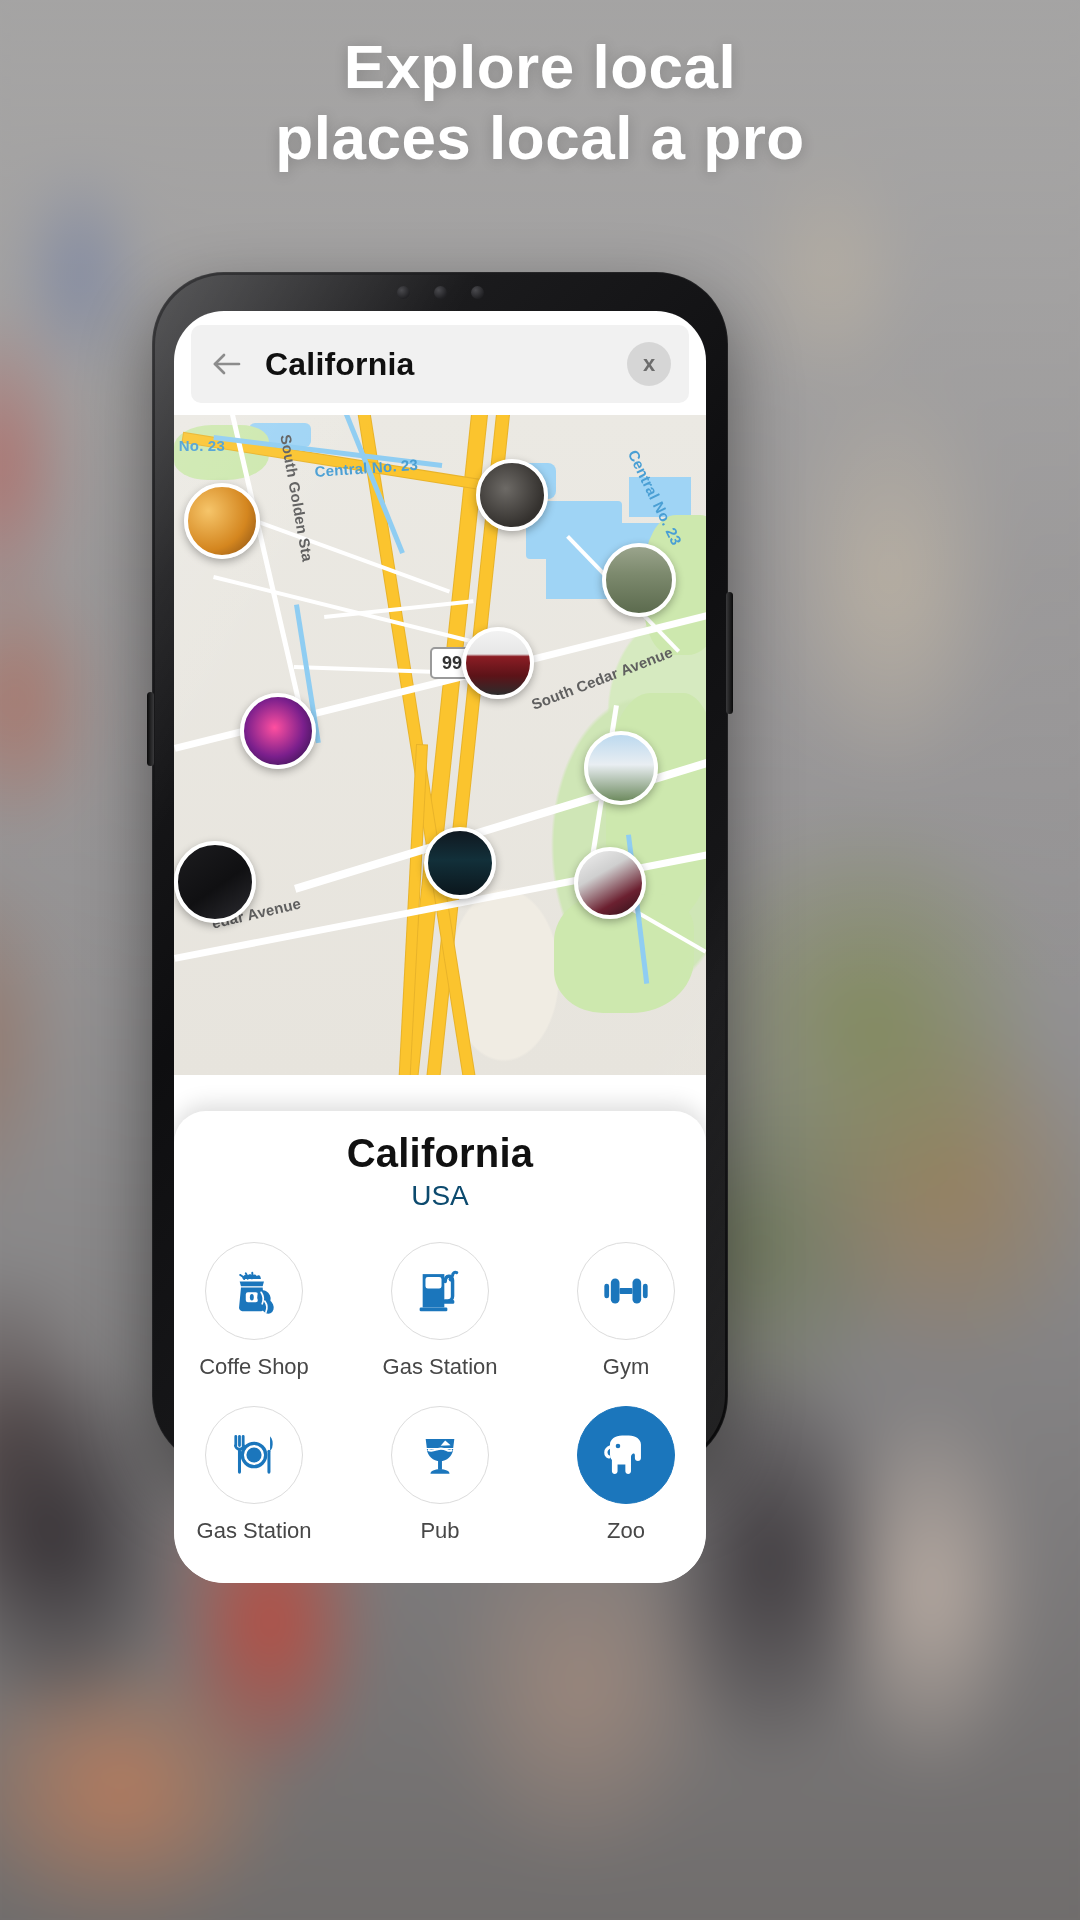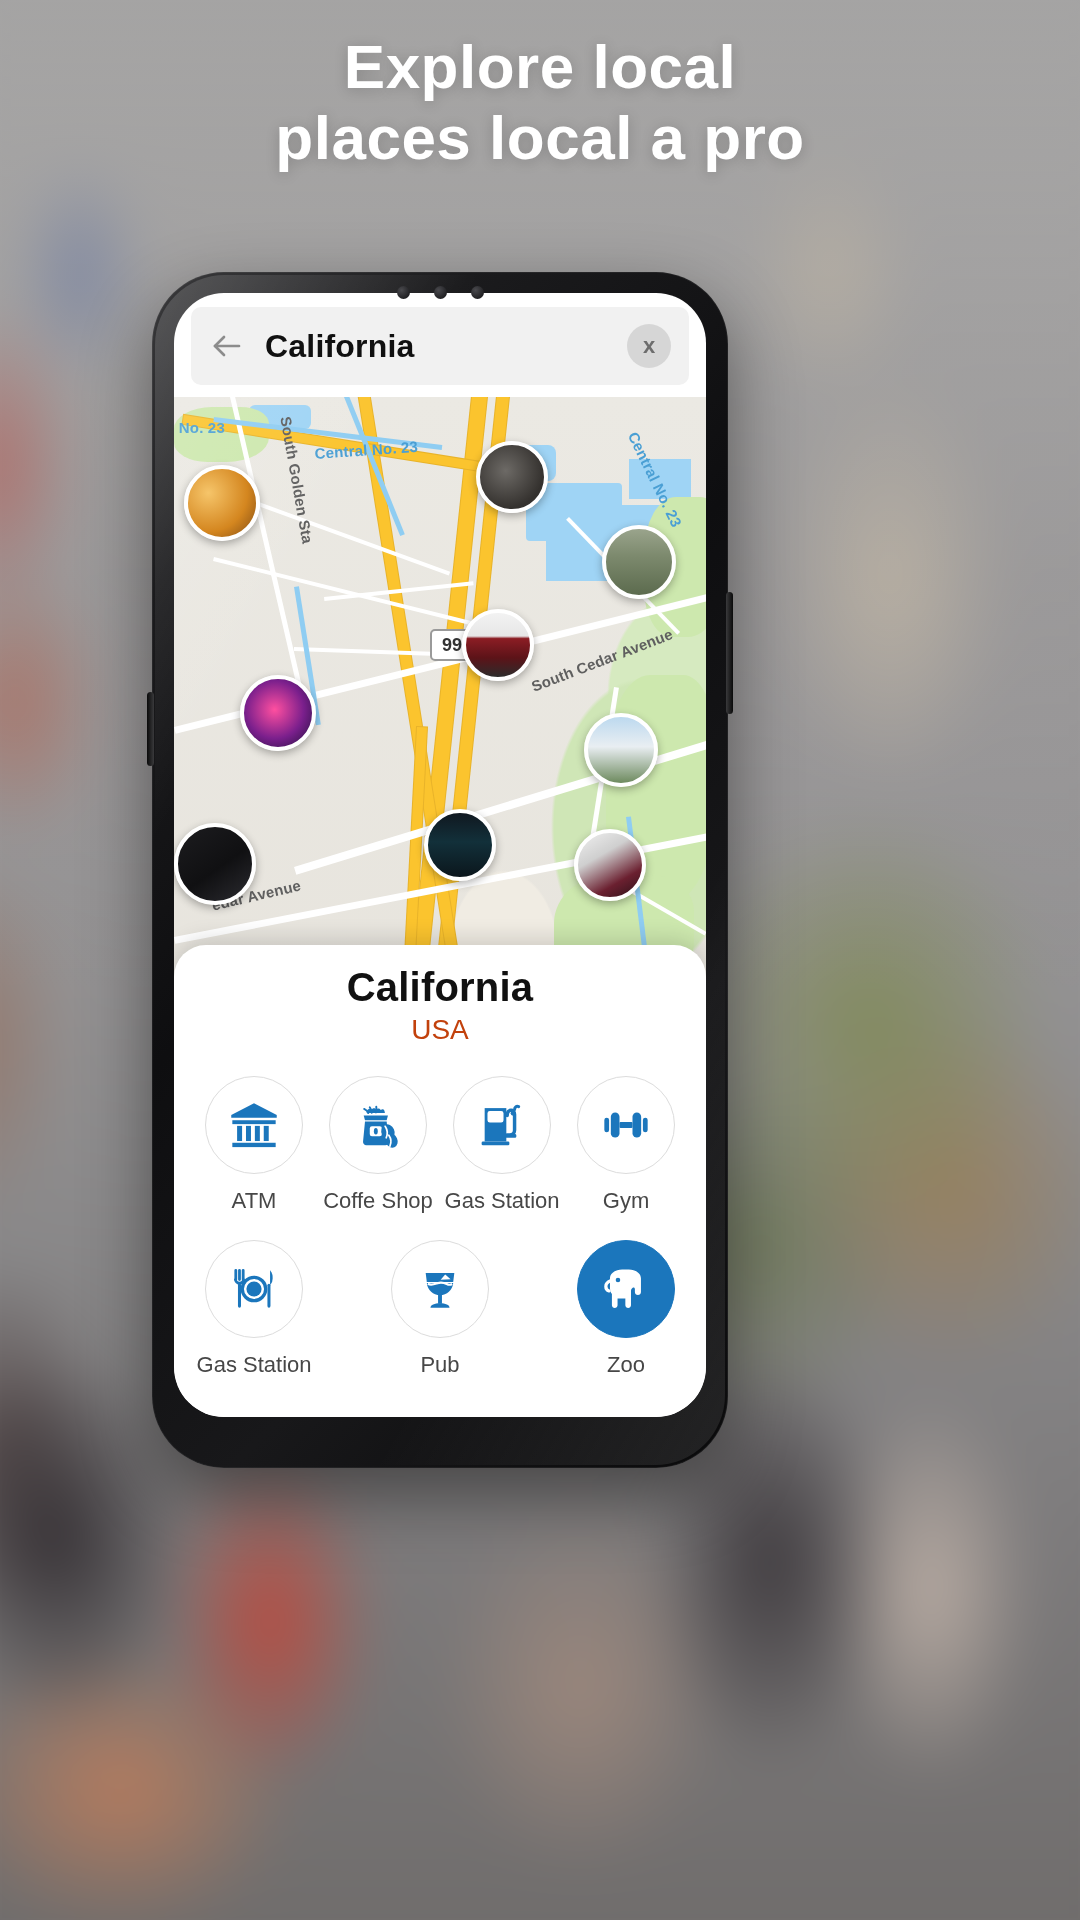--- a/index.html
+++ b/index.html
@@ -82,22 +82,22 @@
   #cams{
     position:absolute; top:14px; left:0; width:576px;
     display:flex; justify-content:center; gap:24px;
     z-index:9;
   }
   #cams i{ width:13px; height:13px; border-radius:50%;
     background:radial-gradient(circle at 35% 32%, #4a4a4e, #212124 70%); display:block; }
 
   
   #screen{
-    position:absolute; left:22px; top:21px;
-    width:532px; height:1124px;
+    position:absolute; left:22px; top:39px;
+    width:532px; height:1272px;
     border-radius:50px;
     overflow:hidden; background:#ffffff;
   }
 
   
   #searchbar{
     position:absolute; left:17px; top:14px; width:498px; height:78px;
     background:#f1f1f1; border-radius:10px;
     display:flex; align-items:center; padding:0 18px;
     z-index:4;
@@ -154,21 +154,21 @@
   }
 
   
   #sheet{
     position:absolute; left:0; bottom:0; width:532px; height:472px;
     background:#ffffff; border-radius:32px 32px 50px 50px;
     box-shadow:0 -6px 22px rgba(0,0,0,.14);
     z-index:8; padding-top:20px;
   }
   #place-name{ text-align:center; font-size:40px; font-weight:bold; color:#111; letter-spacing:.2px; }
-  #place-country{ text-align:center; font-size:28px; color:#c2410c; margin-top:4px; font-weight:400; }
+  #place-country{ text-align:center; font-size:28px; color:#0c4a6e; margin-top:4px; font-weight:400; }
 
   #grid{ margin-top:30px; padding:0 26px; }
   .grid-row{ display:flex; justify-content:space-between; margin-bottom:26px; }
   .cat{ width:108px; display:flex; flex-direction:column; align-items:center; }
   .cat-circle{
     width:98px; height:98px; border-radius:50%;
     border:1.5px solid #dcdcdc; background:#fff;
     display:flex; align-items:center; justify-content:center;
   }
   .cat-circle.filled{ background:#1b76bc; border-color:#1b76bc; }
@@ -285,36 +285,20 @@
         linear-gradient(150deg,#f0f0f0 0%, #cfcfcf 35%, #6b2030 72%, #2a1118 100%);"></div>
     </div>
 
     <div id="sheet">
       <div id="place-name">California</div>
       <div id="place-country">USA</div>
 
       <div id="grid">
         <div class="grid-row">
 
-          <div class="cat">
-            <div class="cat-circle">
-              <span>
-                <svg width="52" height="52" viewBox="0 0 24 24" fill="#1b76bc">
-                  <path d="M12 2 1.5 7.4v1.3h21V7.4z"></path>
-                  <rect x="2" y="9.8" width="20" height="1.8"></rect>
-                  <rect x="4.2" y="12.4" width="2.3" height="7"></rect>
-                  <rect x="8.3" y="12.4" width="2.3" height="7"></rect>
-                  <rect x="12.4" y="12.4" width="2.3" height="7"></rect>
-                  <rect x="16.5" y="12.4" width="2.3" height="7"></rect>
-                  <rect x="2" y="20.2" width="20" height="2"></rect>
-                </svg>
-              </span>
-            </div>
-            <div class="cat-label">ATM</div>
-          </div>
 
           <div class="cat">
             <div class="cat-circle">
               <span>
                 <svg width="52" height="52" viewBox="0 0 24 24" fill="#1b76bc">
                   <path d="M7 5.2c.6-.9 1.6-1 2.1-.2.5-.9 1.6-.9 2.1 0 .6-.9 1.6-.8 2.1.1.6-.6 1.5-.4 1.7.4l.2 1H6.8z"></path>
                   <path d="M5.6 4.6c1 .5 1.6 1.1 1.9 1.9M8.2 3.8c.6.8.9 1.6.9 2.5M11.2 3.6c.2.9.1 1.8-.2 2.6" stroke="#1b76bc" stroke-width="0.9" fill="none" stroke-linecap="round"></path>
                   <path d="M5.4 7.6h11.2l-.6 2.2H6z"></path>
                   <path d="M6 10.4h10l.9 9.2c.1.9-.6 1.7-1.5 1.7H6.6c-.9 0-1.6-.8-1.5-1.7z"></path>
                   <rect x="8.2" y="12.6" width="5.6" height="4.6" rx="1" fill="#ffffff"></rect>

